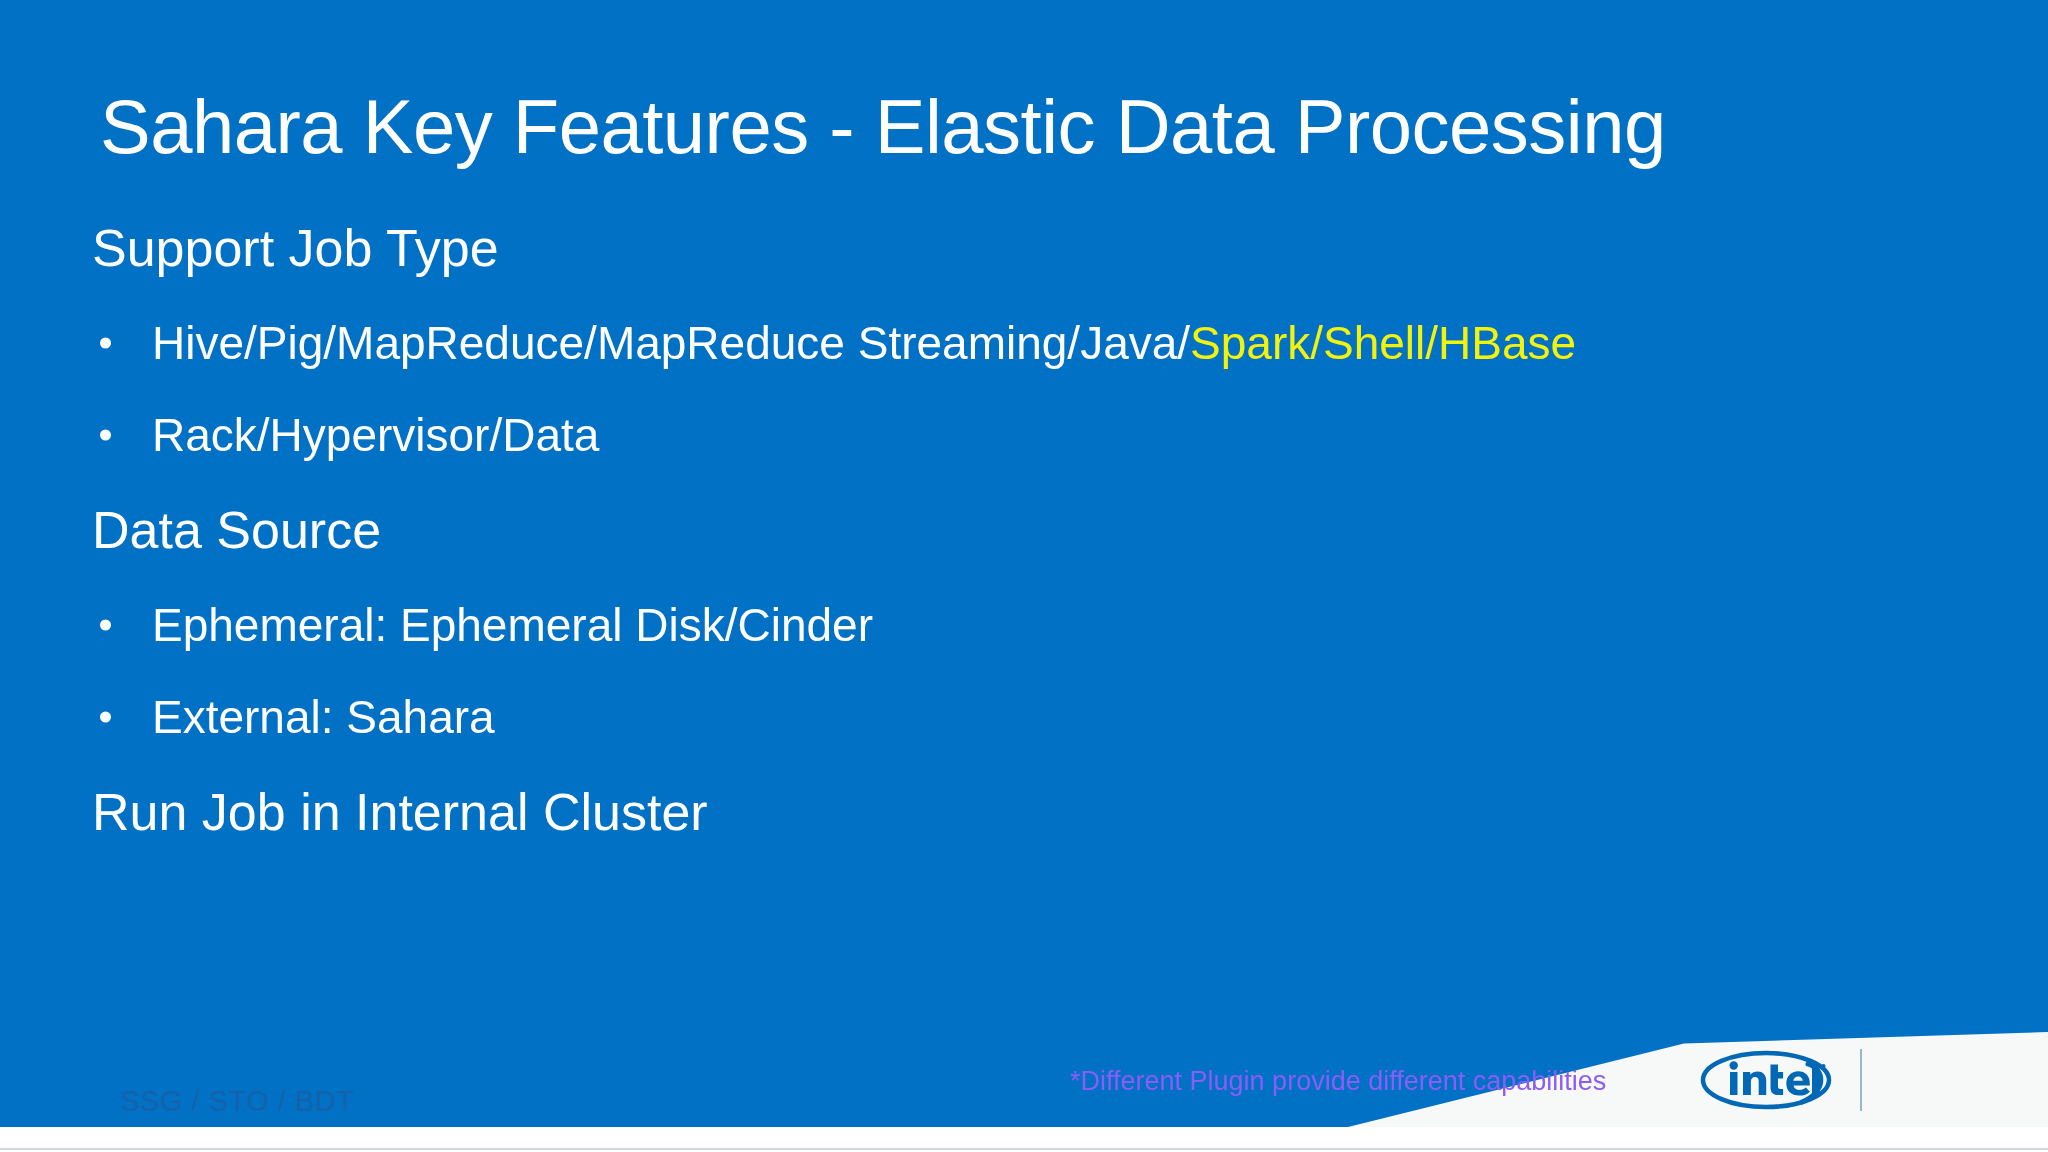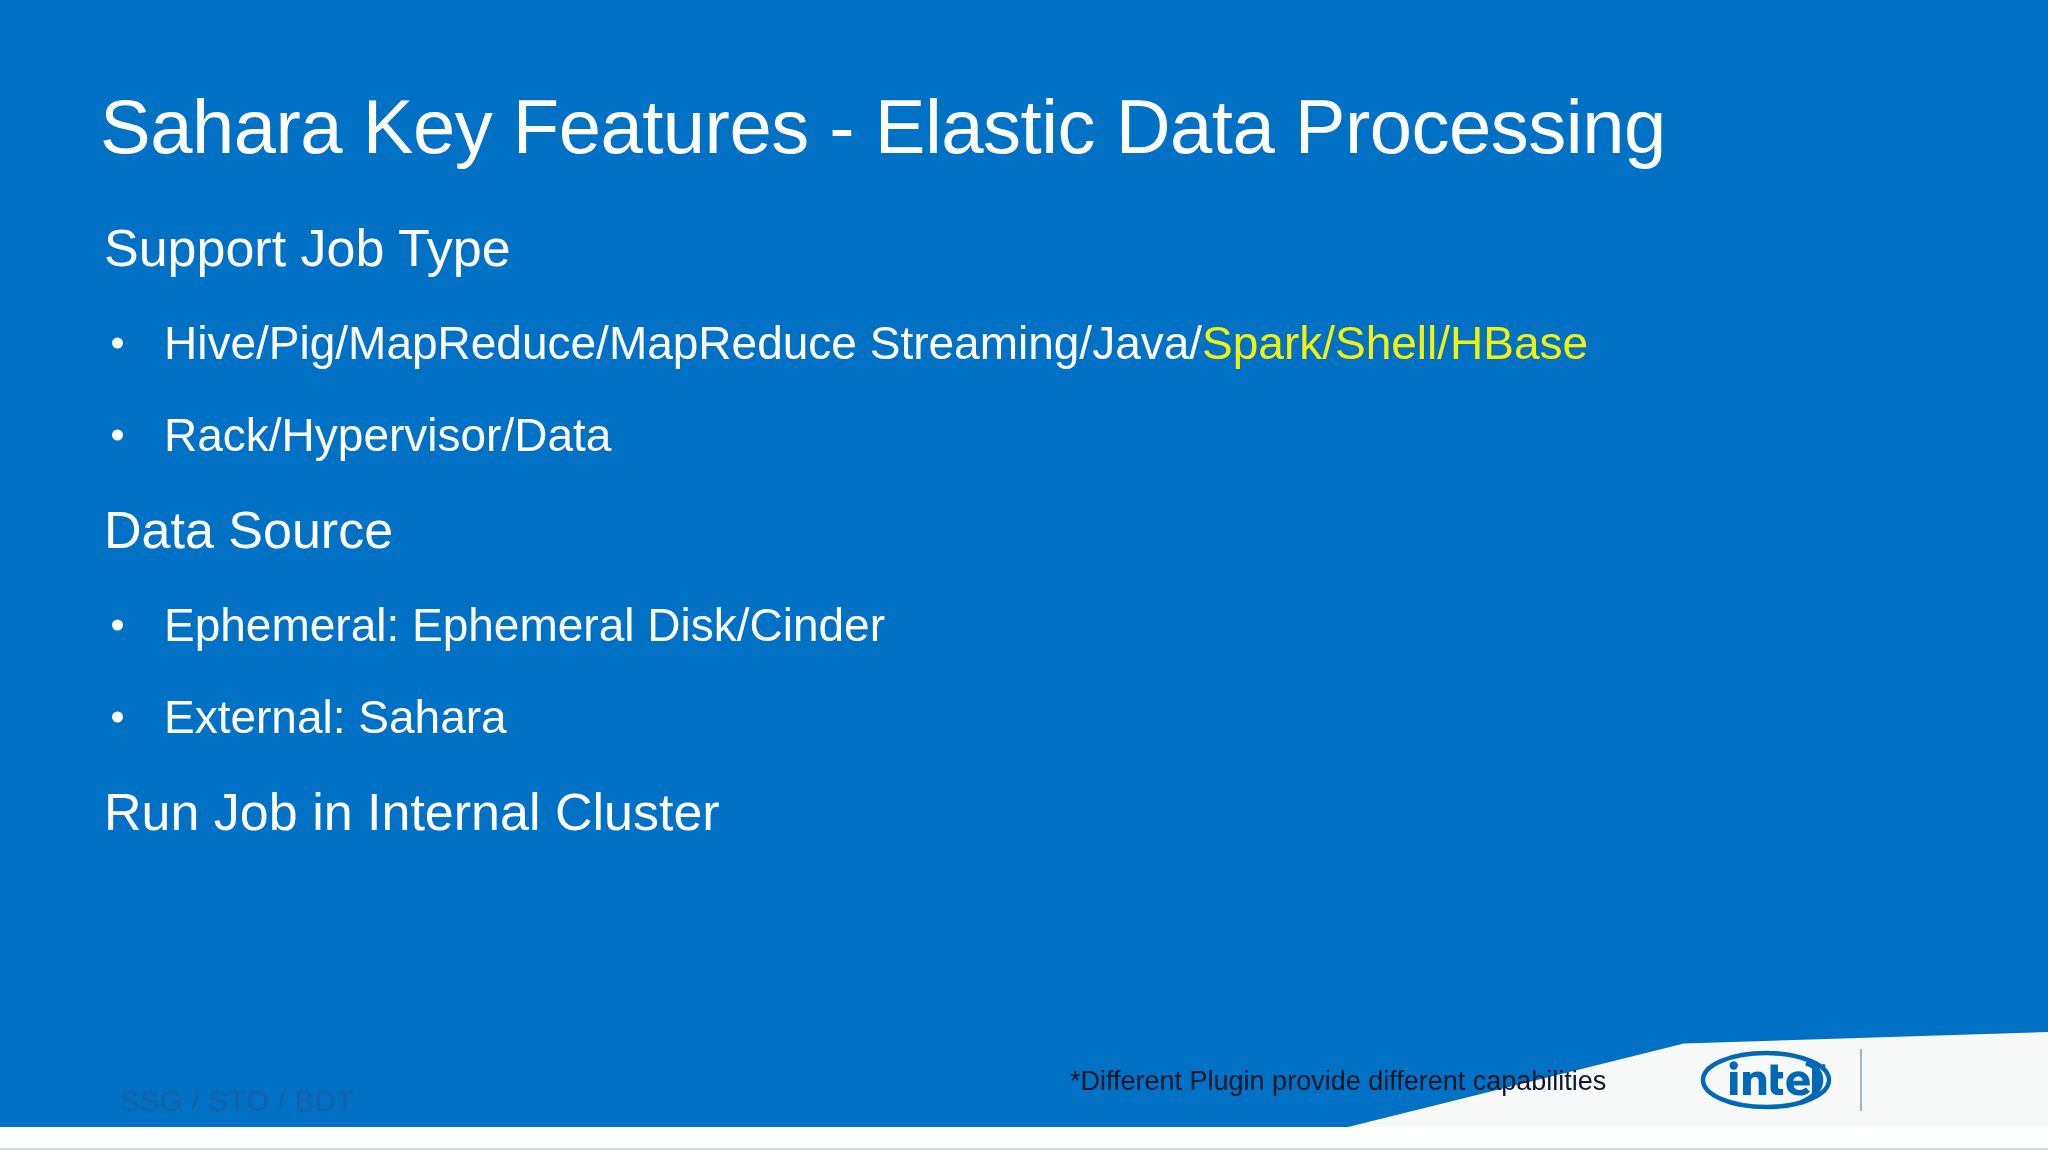--- a/index.html
+++ b/index.html
@@ -62,21 +62,21 @@
     color: #ffffff;
     font-size: 76px;
     line-height: 1.06;
     letter-spacing: -0.5px;
     font-weight: 400;
     white-space: nowrap;
   }
   
   .body-block {
     position: absolute;
-    left: 104px;
+    left: 92px;
     top: 222px;
     width: 1860px;
   }
   .heading-line {
     color: #ffffff;
     font-size: 52px;
     line-height: 1.0;
     font-weight: 400;
     margin: 0 0 46px 0;
     white-space: nowrap;
@@ -102,21 +102,21 @@
     background: #ffffff;
   }
   .hl-yellow {
     color: #f2f20d;
   }
   
   .footnote {
     position: absolute;
     left: 1070px;
     top: 1068px;
-    color: #0f172a;
+    color: #8b5cf6;
     font-size: 27px;
     line-height: 1;
     white-space: nowrap;
   }
   
   .footer-tag {
     position: absolute;
     left: 100px;
     top: 1087px;
     color: #1761a8;

